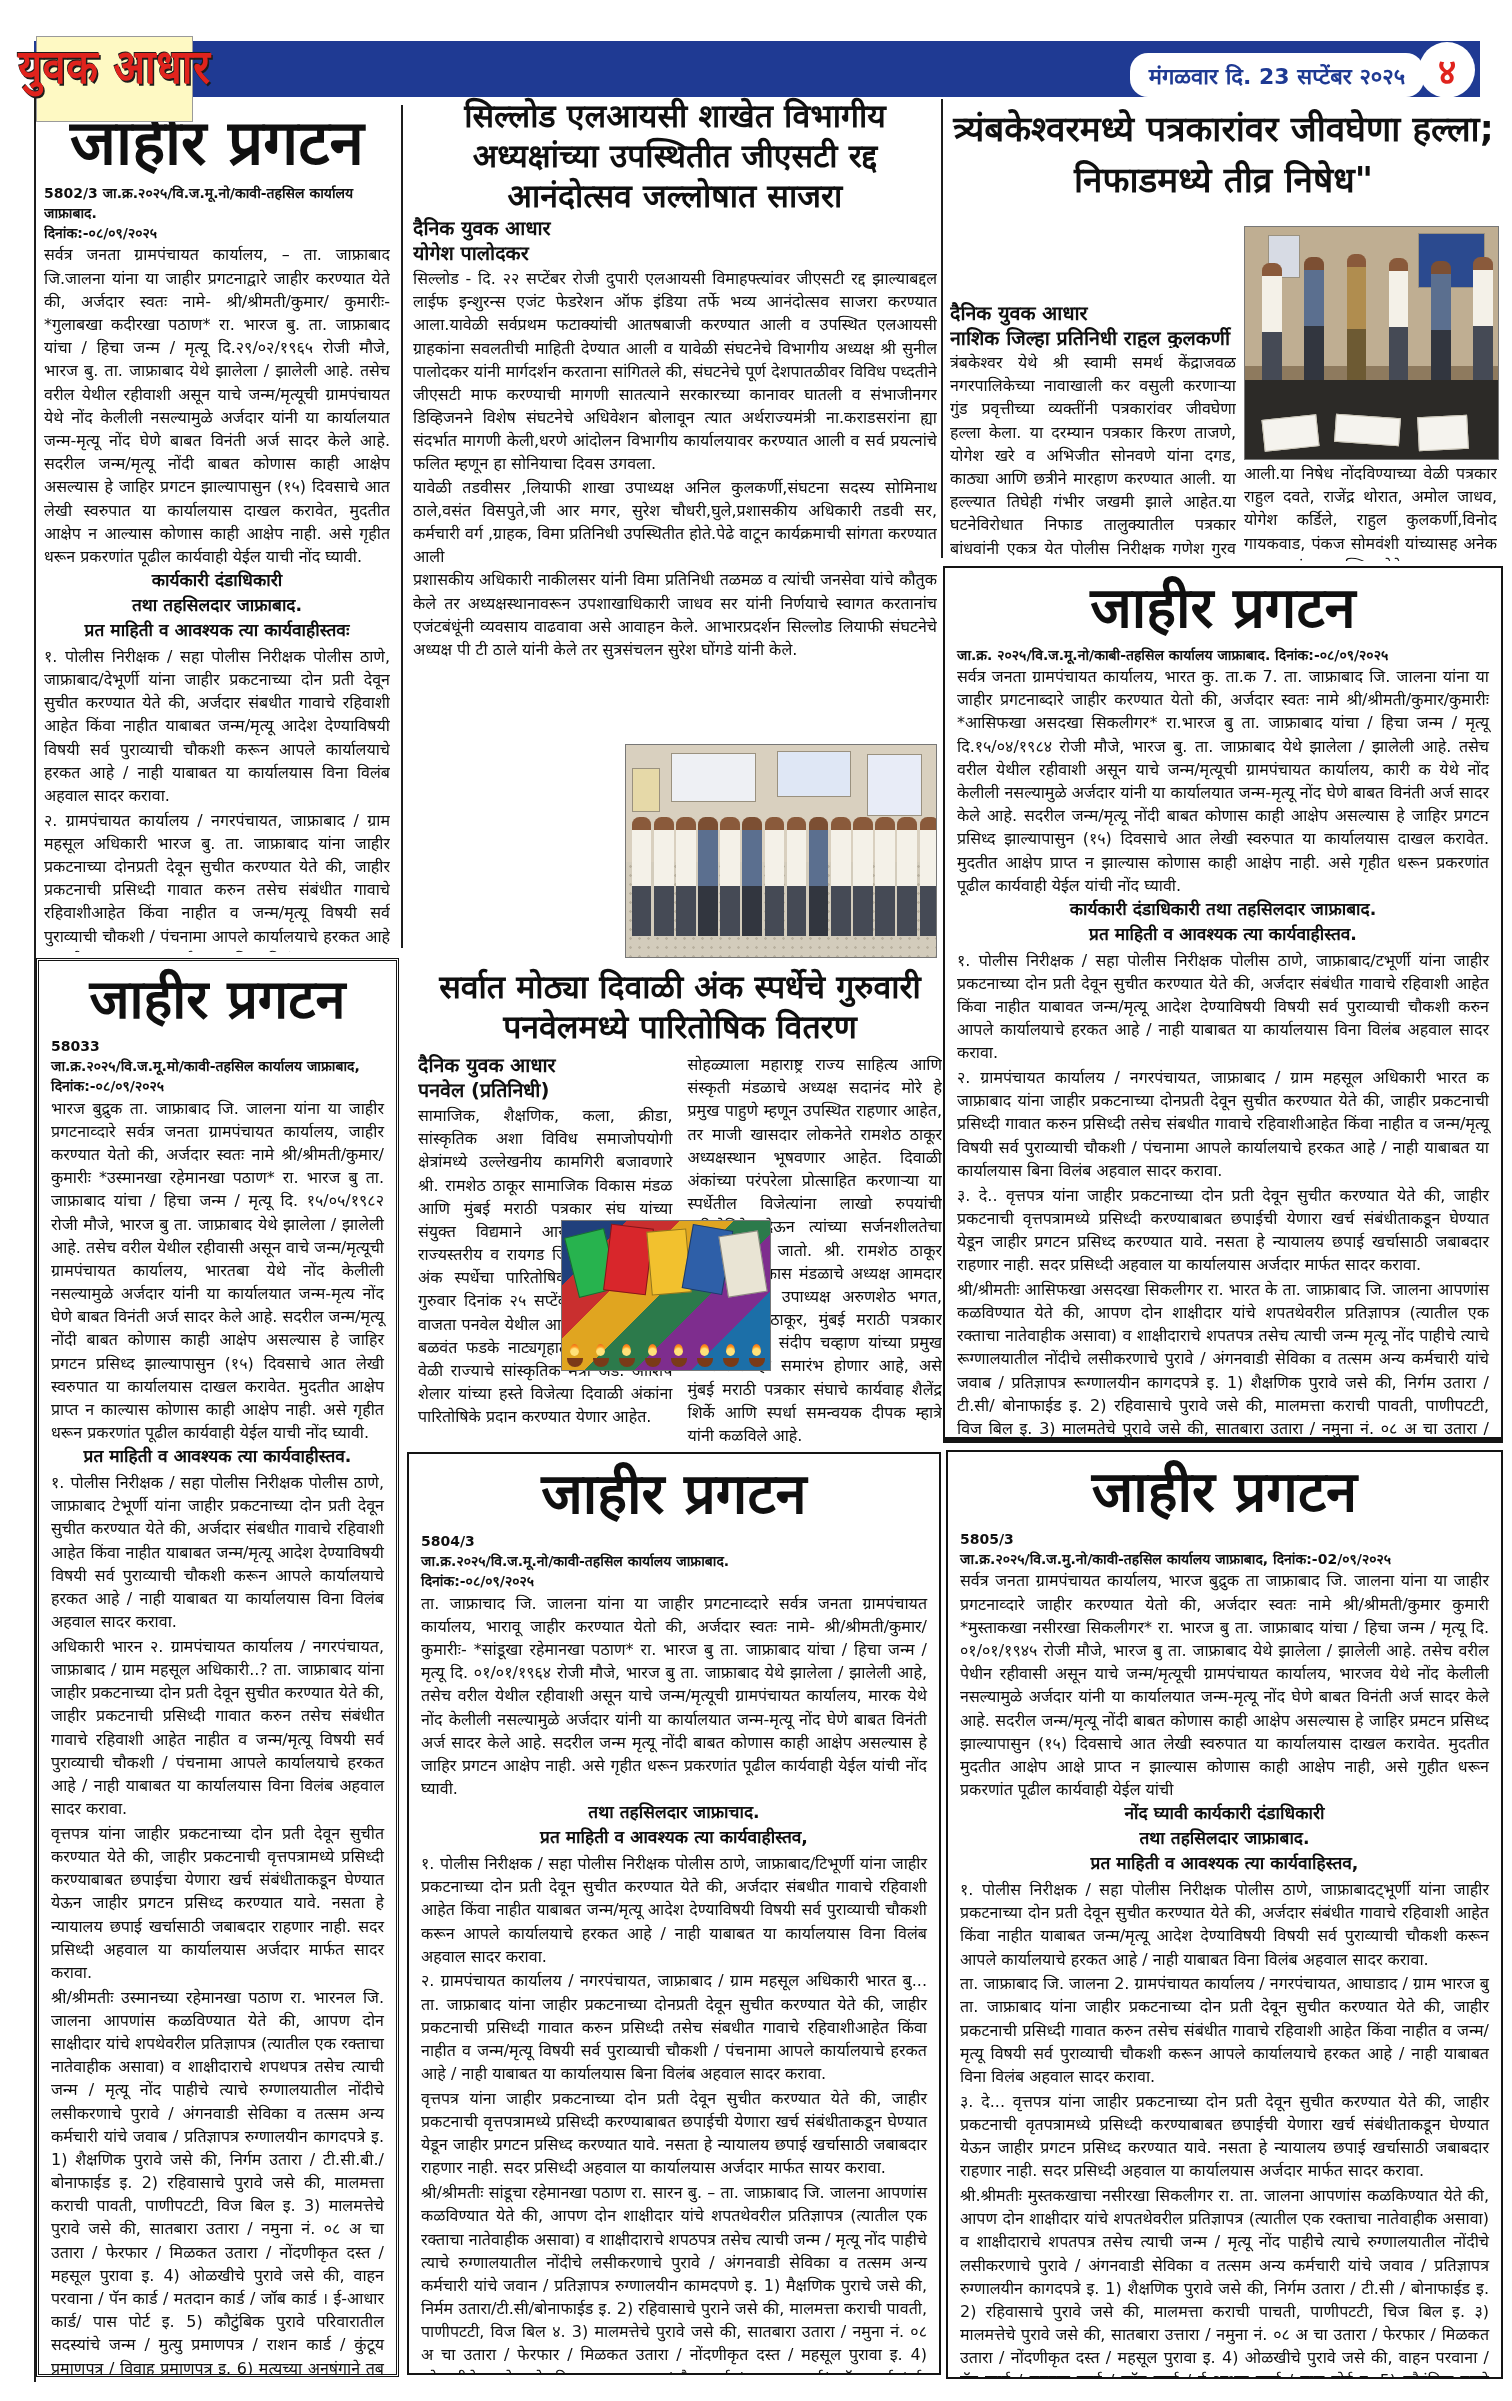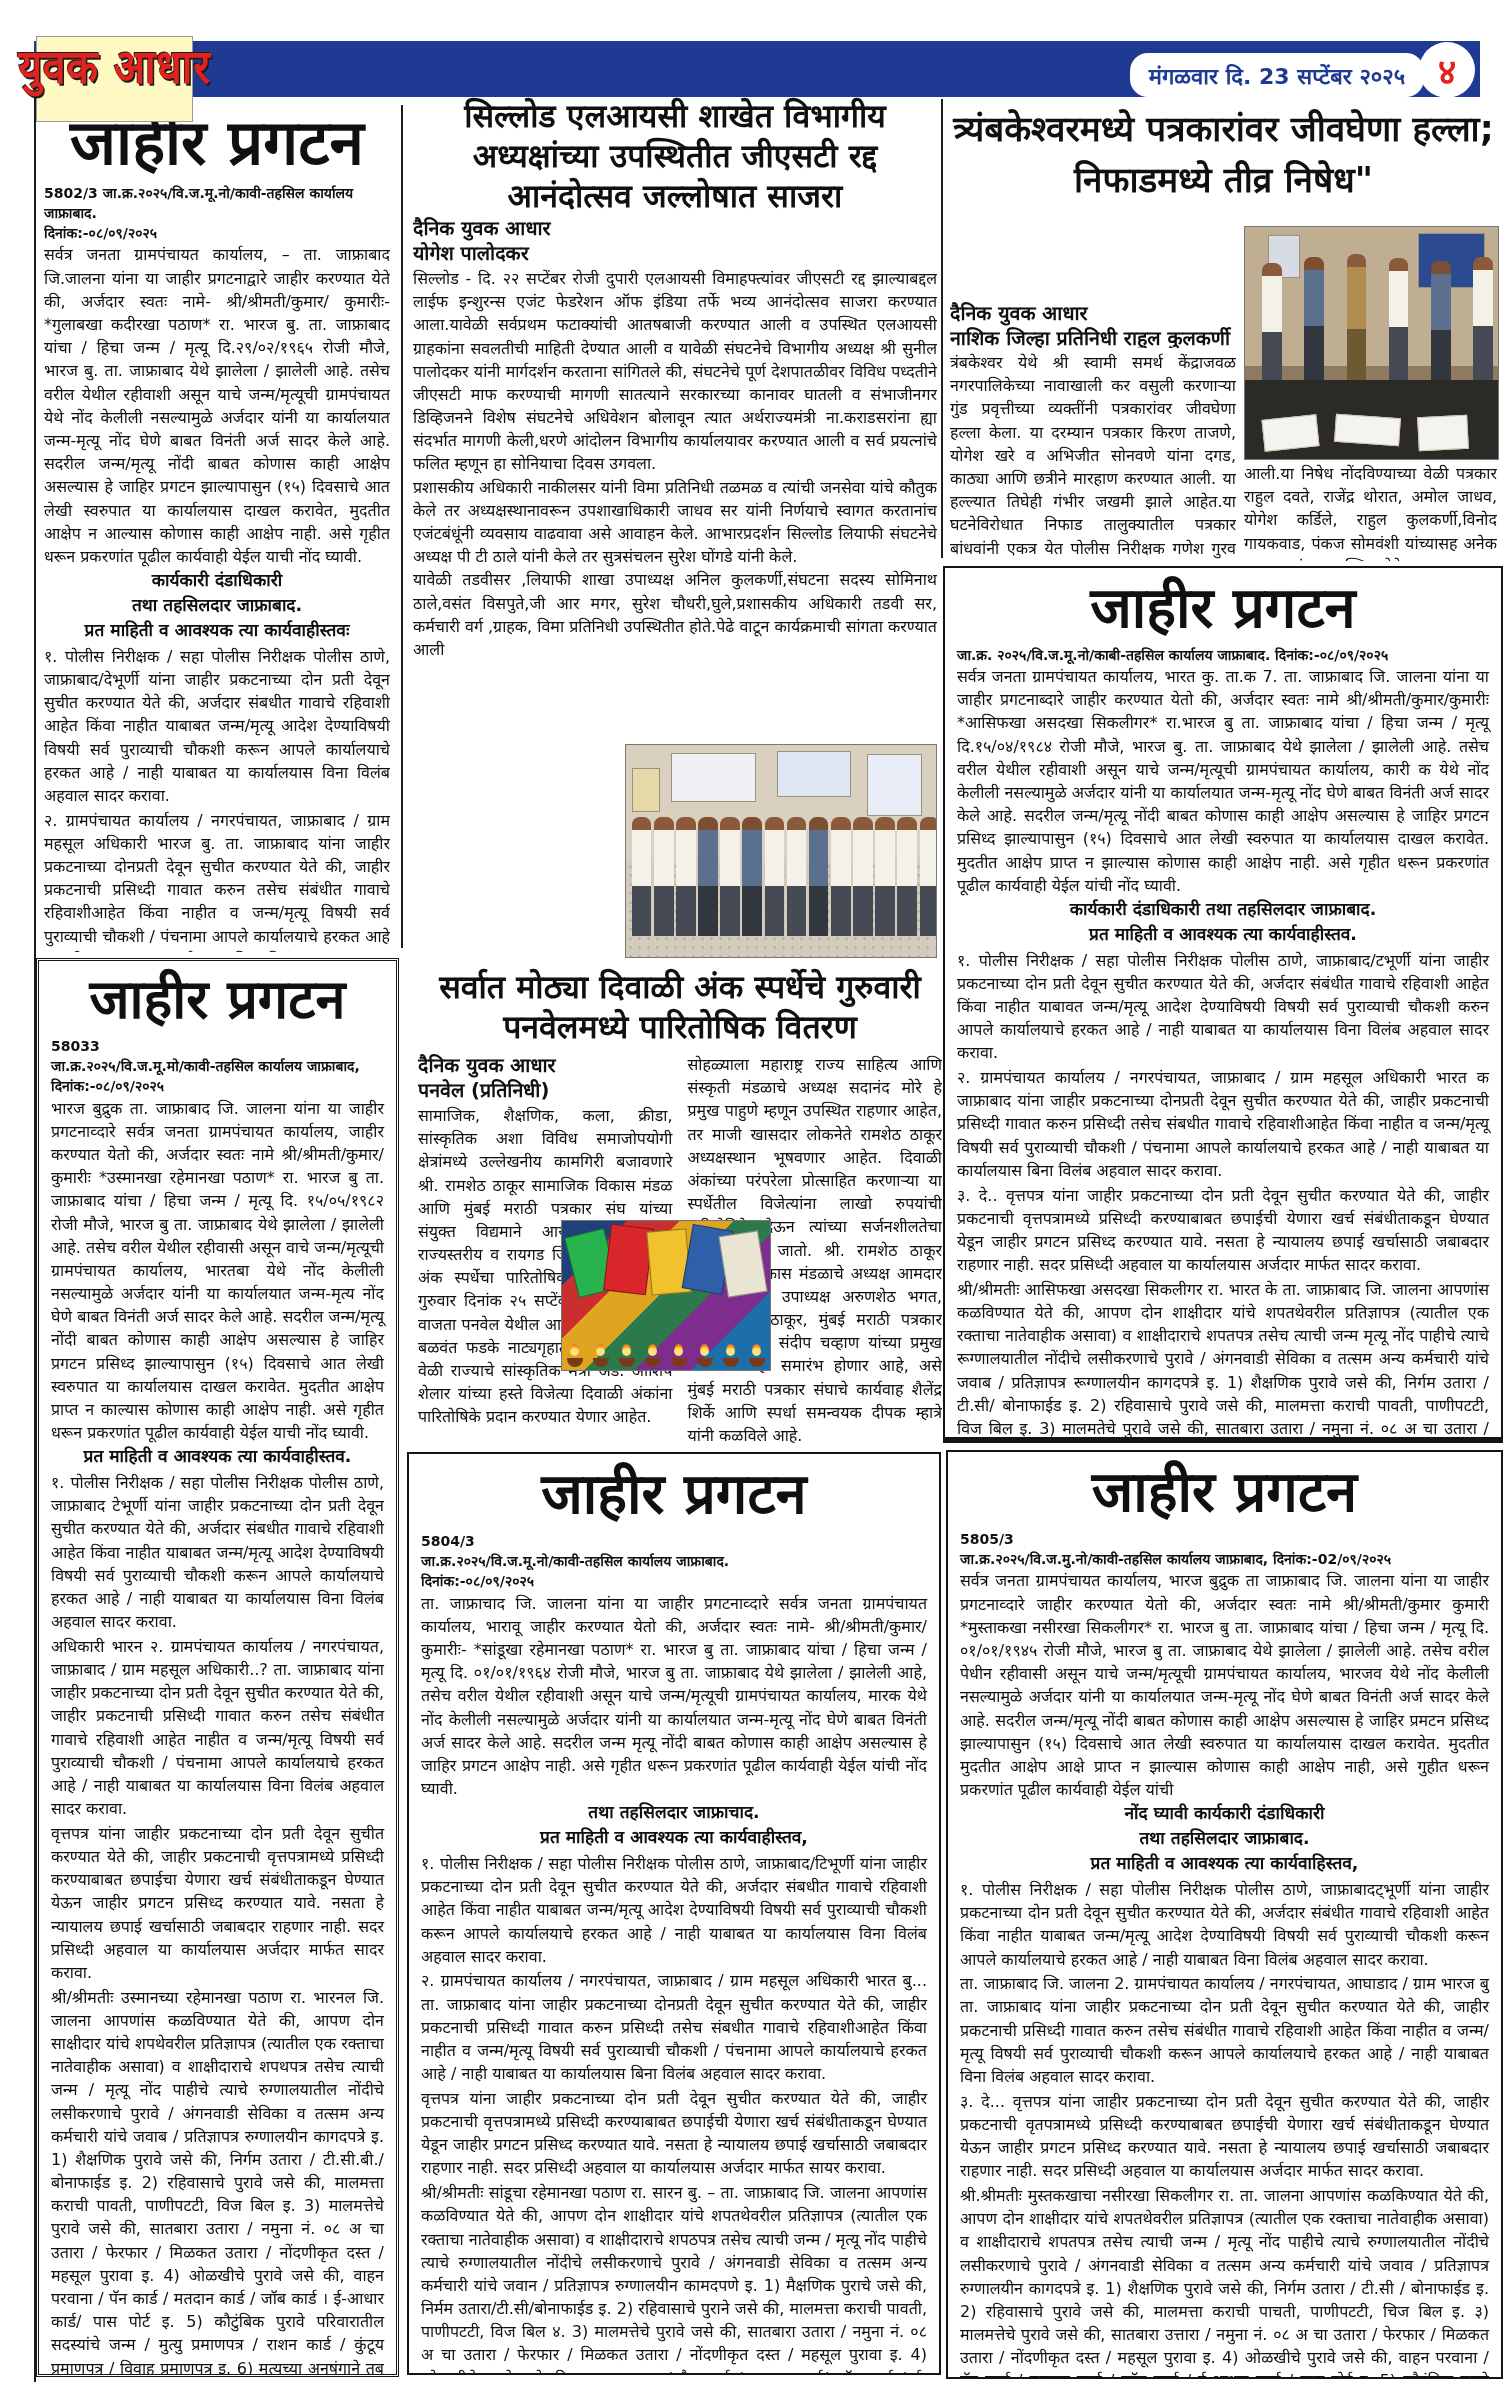--- a/index.html
+++ b/index.html
@@ -89,22 +89,22 @@
     <div class="item">वृत्तपत्र यांना जाहीर प्रकटनाच्या दोन प्रती देवून सुचीत करण्यात येते की, जाहीर प्रकटनाची वृत्तपत्रामध्ये प्रसिध्दी करण्याबाबत छपाईचा येणारा खर्च संबंधीताकडून घेण्यात येऊन जाहीर प्रगटन प्रसिध्द करण्यात यावे. नसता हे न्यायालय छपाई खर्चासाठी जबाबदार राहणार नाही. सदर प्रसिध्दी अहवाल या कार्यालयास अर्जदार मार्फत सादर करावा.</div>
     <div class="item">श्री/श्रीमतीः उस्मानच्या रहेमानखा पठाण रा. भारनल जि. जालना आपणांस कळविण्यात येते की, आपण दोन साक्षीदार यांचे शपथेवरील प्रतिज्ञापत्र (त्यातील एक रक्ताचा नातेवाहीक असावा) व शाक्षीदाराचे शपथपत्र तसेच त्याची जन्म / मृत्यू नोंद पाहीचे त्याचे रुग्णालयातील नोंदीचे लसीकरणाचे पुरावे / अंगनवाडी सेविका व तत्सम अन्य कर्मचारी यांचे जवाब / प्रतिज्ञापत्र रुग्णालयीन कागदपत्रे इ. 1) शैक्षणिक पुरावे जसे की, निर्गम उतारा / टी.सी.बी./ बोनाफाईड इ. 2) रहिवासाचे पुरावे जसे की, मालमत्ता कराची पावती, पाणीपटटी, विज बिल इ. 3) मालमत्तेचे पुरावे जसे की, सातबारा उतारा / नमुना नं. ०८ अ चा उतारा / फेरफार / मिळकत उतारा / नोंदणीकृत दस्त / महसूल पुरावा इ. 4) ओळखीचे पुरावे जसे की, वाहन परवाना / पॅन कार्ड / मतदान कार्ड / जॉब कार्ड । ई-आधार कार्ड/ पास पोर्ट इ. 5) कौटुंबिक पुरावे परिवारातील सदस्यांचे जन्म / मुत्यु प्रमाणपत्र / राशन कार्ड / कुंटूय प्रमाणपत्र / विवाह प्रमाणपत्र इ. 6) मृत्युच्या अनुषंगाने तब विच्छेदन अहवाल / प्र.खबरी बहवाल, रुग्णालयीन कागदपत्रे इ. 7) तसेच पोलीस पाटील कोतवाल / सरपंच / नगर सेवक यांचा स्थानीक चौकशी अहवाल या कार्यालयात 7 दिवसाच्या आत सादर करावे, विविध मुदतीत आपण दस्तावेज सादर न केल्यान प्रकरण बंद करुन निकाली काढण्यात आले असे समजण्यात यावी.</div>
 
   </div>
 
   <div class="blk" style="left:413px;top:96px;width:524px;height:645px;">
     <div class="headline" style="font-size:32px;">सिल्लोड एलआयसी शाखेत विभागीय अध्यक्षांच्या उपस्थितीत जीएसटी रद्द आनंदोत्सव जल्लोषात साजरा</div>
     <div class="byline">दैनिक युवक आधार</div>
     <div class="byline">योगेश पालोदकर</div>
     <div>सिल्लोड - दि. २२ सप्टेंबर रोजी दुपारी एलआयसी विमाहफ्त्यांवर जीएसटी रद्द झाल्याबद्दल लाईफ इन्शुरन्स एजंट फेडरेशन ऑफ इंडिया तर्फे भव्य आनंदोत्सव साजरा करण्यात आला.यावेळी सर्वप्रथम फटाक्यांची आतषबाजी करण्यात आली व उपस्थित एलआयसी ग्राहकांना सवलतीची माहिती देण्यात आली व यावेळी संघटनेचे विभागीय अध्यक्ष श्री सुनील पालोदकर यांनी मार्गदर्शन करताना सांगितले की, संघटनेचे पूर्ण देशपातळीवर विविध पध्दतीने जीएसटी माफ करण्याची मागणी सातत्याने सरकारच्या कानावर घातली व संभाजीनगर डिव्हिजनने विशेष संघटनेचे अधिवेशन बोलावून त्यात अर्थराज्यमंत्री ना.कराडसरांना ह्या संदर्भात मागणी केली,धरणे आंदोलन विभागीय कार्यालयावर करण्यात आली व सर्व प्रयत्नांचे फलित म्हणून हा सोनियाचा दिवस उगवला.</div>
+    <div>यावेळी तडवीसर ,लियाफी शाखा उपाध्यक्ष अनिल कुलकर्णी,संघटना सदस्य सोमिनाथ ठाले,वसंत विसपुते,जी आर मगर, सुरेश चौधरी,घुले,प्रशासकीय अधिकारी तडवी सर, कर्मचारी वर्ग ,ग्राहक, विमा प्रतिनिधी उपस्थितीत होते.पेढे वाटून कार्यक्रमाची सांगता करण्यात आली</div>
     <div>प्रशासकीय अधिकारी नाकीलसर यांनी विमा प्रतिनिधी तळमळ व त्यांची जनसेवा यांचे कौतुक केले तर अध्यक्षस्थानावरून उपशाखाधिकारी जाधव सर यांनी निर्णयाचे स्वागत करतानांच एजंटबंधूंनी व्यवसाय वाढवावा असे आवाहन केले. आभारप्रदर्शन सिल्लोड लियाफी संघटनेचे अध्यक्ष पी टी ठाले यांनी केले तर सुत्रसंचलन सुरेश घोंगडे यांनी केले.</div>
-    <div>यावेळी तडवीसर ,लियाफी शाखा उपाध्यक्ष अनिल कुलकर्णी,संघटना सदस्य सोमिनाथ ठाले,वसंत विसपुते,जी आर मगर, सुरेश चौधरी,घुले,प्रशासकीय अधिकारी तडवी सर, कर्मचारी वर्ग ,ग्राहक, विमा प्रतिनिधी उपस्थितीत होते.पेढे वाटून कार्यक्रमाची सांगता करण्यात आली</div>
   </div>
 
   <div class="photo ph-lic" style="left:625px;top:744px;width:310px;height:212px;">
     <div class="poster" style="left:45px;top:7.5px;width:83px;height:47px;background:#eef0f4;"></div>
     <div class="poster" style="left:151px;top:6px;width:72px;height:44px;background:#dfe7f5;"></div>
     <div class="poster" style="left:241px;top:9px;width:53px;height:60px;background:#e8ecf7;"></div>
     <div class="poster" style="left:6px;top:22.6px;width:25.6px;height:42px;background:#e6d9a8;"></div>
     <div class="floor"></div>
     <div class="persons" style="bottom:21px;padding:0 4.5px;">
       <div class="person"></div>

